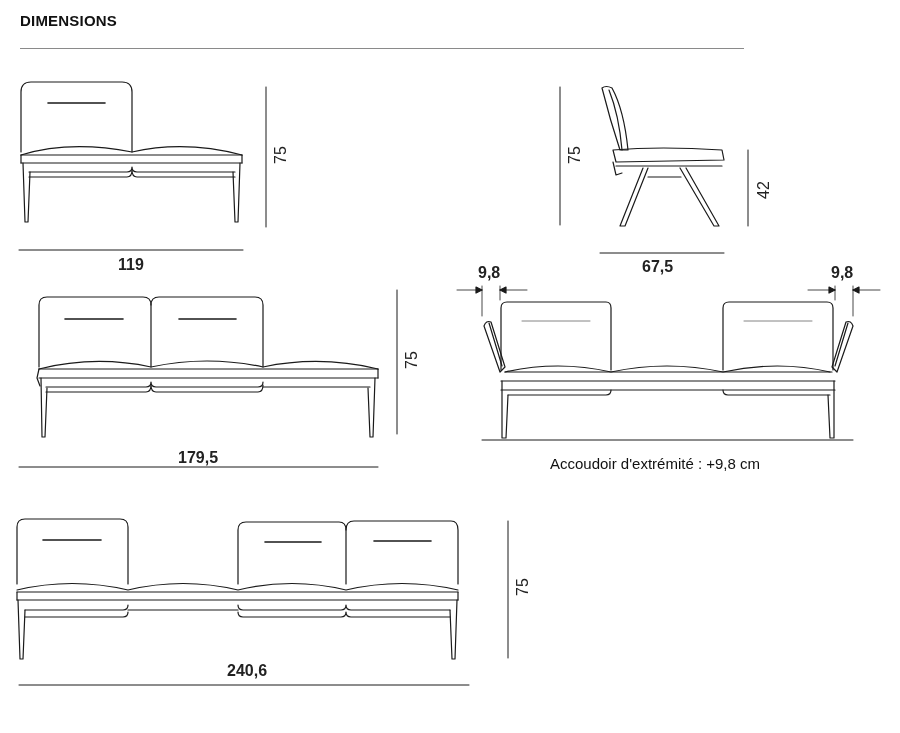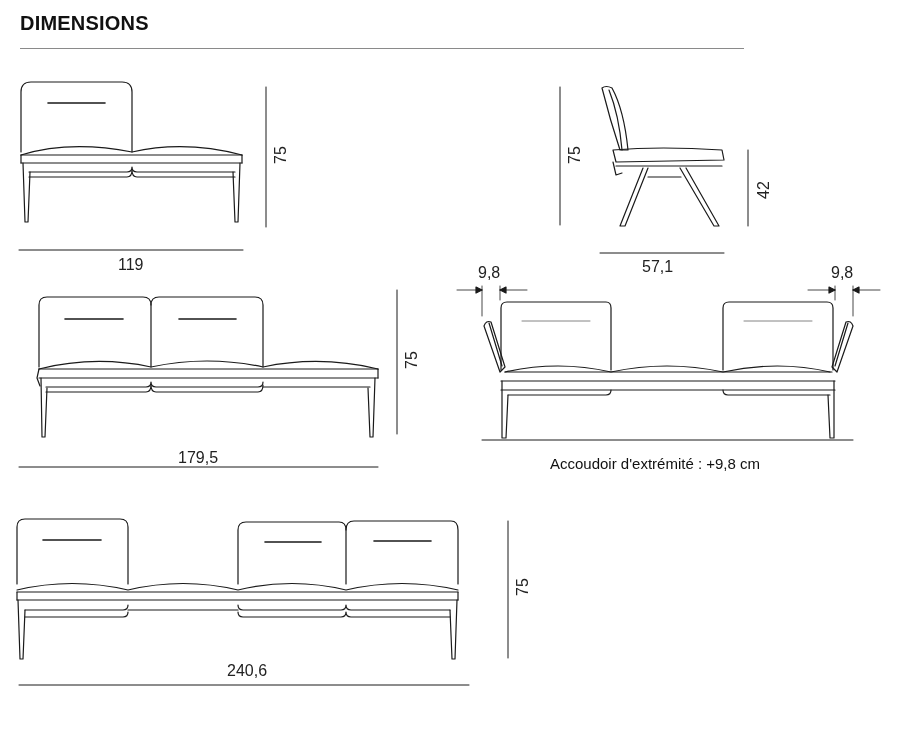--- a/index.html
+++ b/index.html
@@ -1,19 +1,19 @@
 <!DOCTYPE html>
 <html><head>
 <meta charset="utf-8">
 <style>
   html, body { margin: 0; padding: 0; background: #ffffff; }
   body { width: 900px; height: 733px; position: relative; overflow: hidden; font-family: "Liberation Sans", "DejaVu Sans", sans-serif; color: #1a1a1a; }
-  .title { position: absolute; left: 20px; top: 12px; font-size: 20px; font-weight: bold; letter-spacing: 0.2px; color: #111; }
+  .title { position: absolute; left: 20px; top: 12px; font-size: 15px; font-weight: bold; letter-spacing: 0.2px; color: #111; }
   .rule { position: absolute; left: 20px; top: 48px; width: 724px; height: 1px; background: #8a8a8a; }
-  .lbl { position: absolute; font-size: 16px; color: #222; white-space: nowrap; }
+  .lbl { position: absolute; font-size: 16px; color: #222; white-space: nowrap; font-weight: bold; }
   .vlbl { position: absolute; font-size: 16px; color: #222; transform: rotate(-90deg); transform-origin: center center; white-space: nowrap; }
   svg.draw { position: absolute; left: 0; top: 0; }
   svg.draw * { vector-effect: non-scaling-stroke; }
   .note { position: absolute; font-size: 15px; color: #111; white-space: nowrap; }
 </style>
 </head>
 <body>
 
 <div class="title">DIMENSIONS</div>
 <div class="rule"></div>
@@ -135,21 +135,21 @@
     <line x1="19" y1="685" x2="469" y2="685" stroke-width="1"></line>
     <line x1="508" y1="521" x2="508" y2="658" stroke-width="1"></line>
   </g>
 </svg>
 
 <div class="lbl" style="left:118px; top:256px;">119</div>
 <div class="vlbl" style="left:272px; top:146px;">75</div>
 
 <div class="vlbl" style="left:566px; top:146px;">75</div>
 <div class="vlbl" style="left:755px; top:181px;">42</div>
-<div class="lbl" style="left:642px; top:258px;">57,1</div>
+<div class="lbl" style="left:642px; top:258px;">67,5</div>
 
 <div class="lbl" style="left:178px; top:449px;">179,5</div>
 <div class="vlbl" style="left:403px; top:351px;">75</div>
 
 <div class="lbl" style="left:478px; top:264px;">9,8</div>
 <div class="lbl" style="left:831px; top:264px;">9,8</div>
 <div class="note" style="left:550px; top:455px;">Accoudoir d'extrémité : +9,8 cm</div>
 
 <div class="lbl" style="left:227px; top:662px;">240,6</div>
 <div class="vlbl" style="left:514px; top:578px;">75</div>

